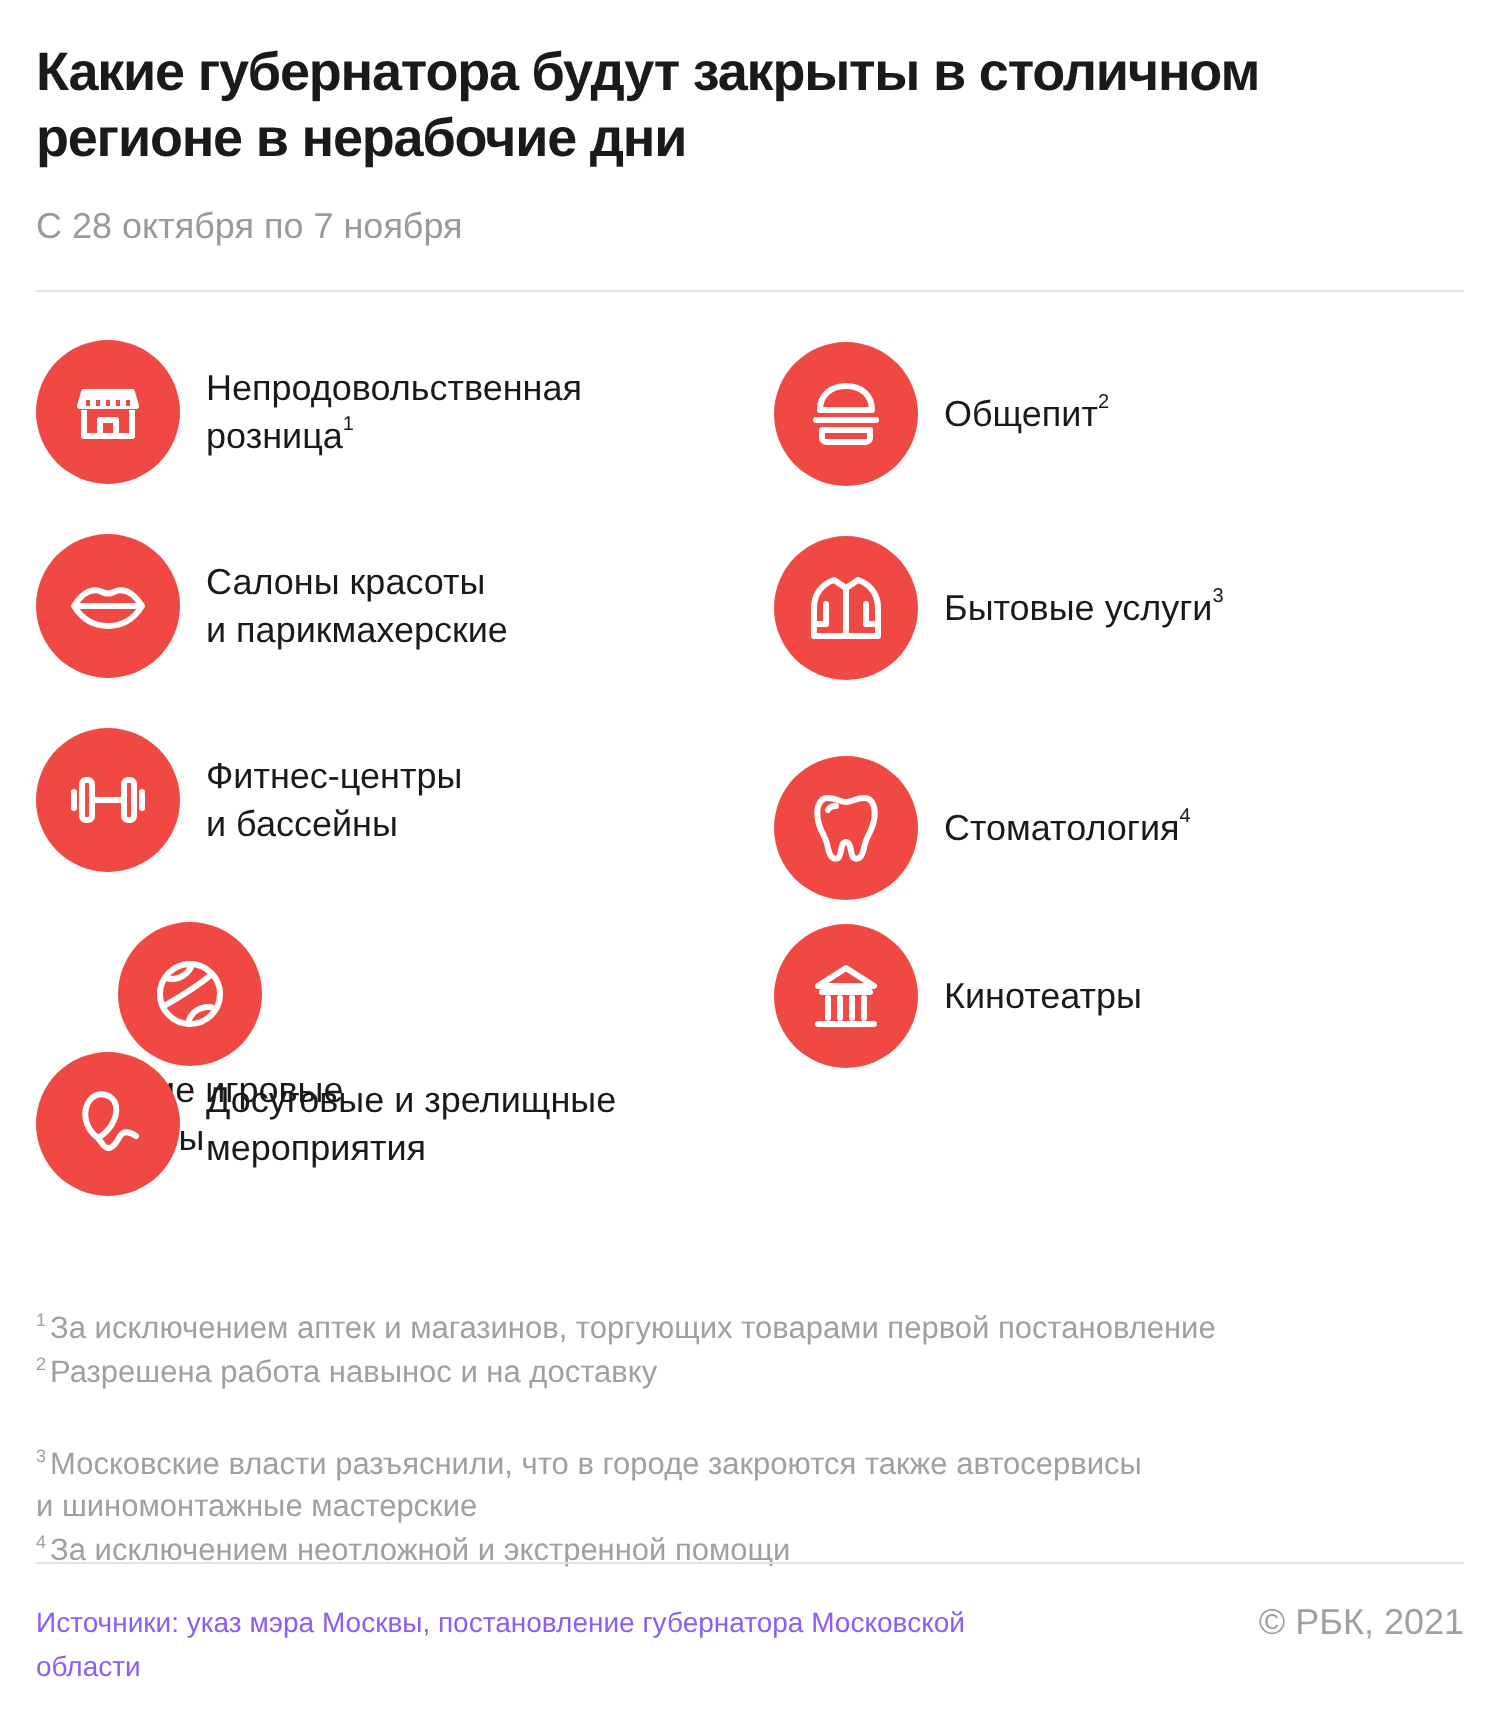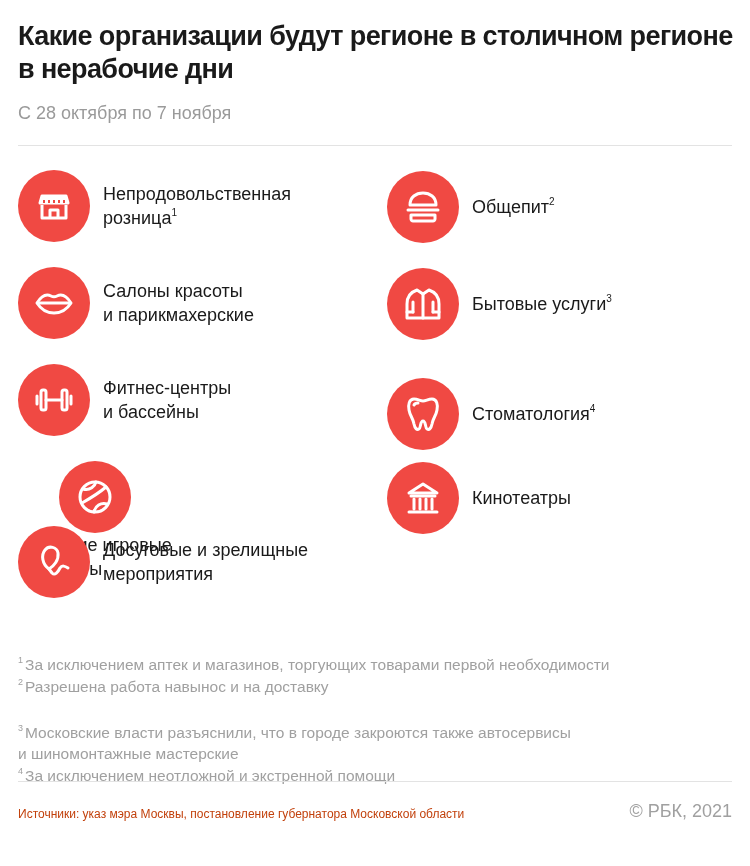--- a/index.html
+++ b/index.html
@@ -37,31 +37,31 @@
   .item .label sup { font-size: 10px; vertical-align: top; line-height: 14px; }
 
   .notes {
     position: absolute; left: 18px; top: 654px; width: 714px;
     font-size: 15.5px; line-height: 21.8px; color: #a0a0a0;
   }
   .notes .note sup { font-size: 9px; vertical-align: top; line-height: 12px; margin-right: 2px; }
 
   .sources {
     position: absolute; left: 18px; top: 800px; width: 520px;
-    font-size: 12px; line-height: 28px; color: #c2410c;
+    font-size: 14px; line-height: 22px; color: #8b5cf6;
   }
   .copyright {
     position: absolute; right: 18px; top: 800px;
     font-size: 18px; line-height: 22px; color: #a0a0a0;
   }
 </style>
 </head>
 <body>
 
-<div class="title">Какие организации будут регионе в столичном регионе в нерабочие дни</div>
+<div class="title">Какие губернатора будут закрыты в столичном регионе в нерабочие дни</div>
 <div class="subtitle">С 28 октября по 7 ноября</div>
 <div class="divider top"></div>
 
 <div class="item" style="left:18px; top:170px;">
   <div class="circle">
     <svg viewBox="0 0 44 44" fill="none" stroke="#fff" stroke-width="3" stroke-linejoin="round">
       <path d="M10 12 H34 L36 19 H8 Z" fill="#fff"></path>
       <path d="M12 16 v3 M17 16 v3 M22 16 v3 M27 16 v3 M32 16 v3" stroke="#f04943" stroke-width="2"></path>
       <path d="M10 21 V34 H34 V21"></path>
       <path d="M18 34 V26 H26 V34"></path>
@@ -157,21 +157,21 @@
       <path d="M8 17 L22 8 L36 17 Z"></path>
       <path d="M10 20 H34"></path>
       <path d="M13 23 V33 M19 23 V33 M25 23 V33 M31 23 V33"></path>
       <path d="M8 36 H36"></path>
     </svg>
   </div>
   <div class="label">Кинотеатры</div>
 </div>
 
 <div class="notes">
-  <div class="note"><sup>1</sup><span>За исключением аптек и магазинов, торгующих товарами первой необходимости</span></div>
+  <div class="note"><sup>1</sup><span>За исключением аптек и магазинов, торгующих товарами первой постановление</span></div>
   <div class="note"><sup>2</sup><span>Разрешена работа навынос и на доставку</span></div>
   <div class="note" style="white-space: pre-line; margin-top: 24px;"><sup>3</sup><span>Московские власти разъяснили, что в городе закроются также автосервисы
 и шиномонтажные мастерские</span></div>
   <div class="note"><sup>4</sup><span>За исключением неотложной и экстренной помощи</span></div>
 </div>
 
 <div class="divider bottom"></div>
 
 <div class="sources">Источники: указ мэра Москвы, постановление губернатора Московской области</div>
 <div class="copyright">© РБК, 2021</div>

